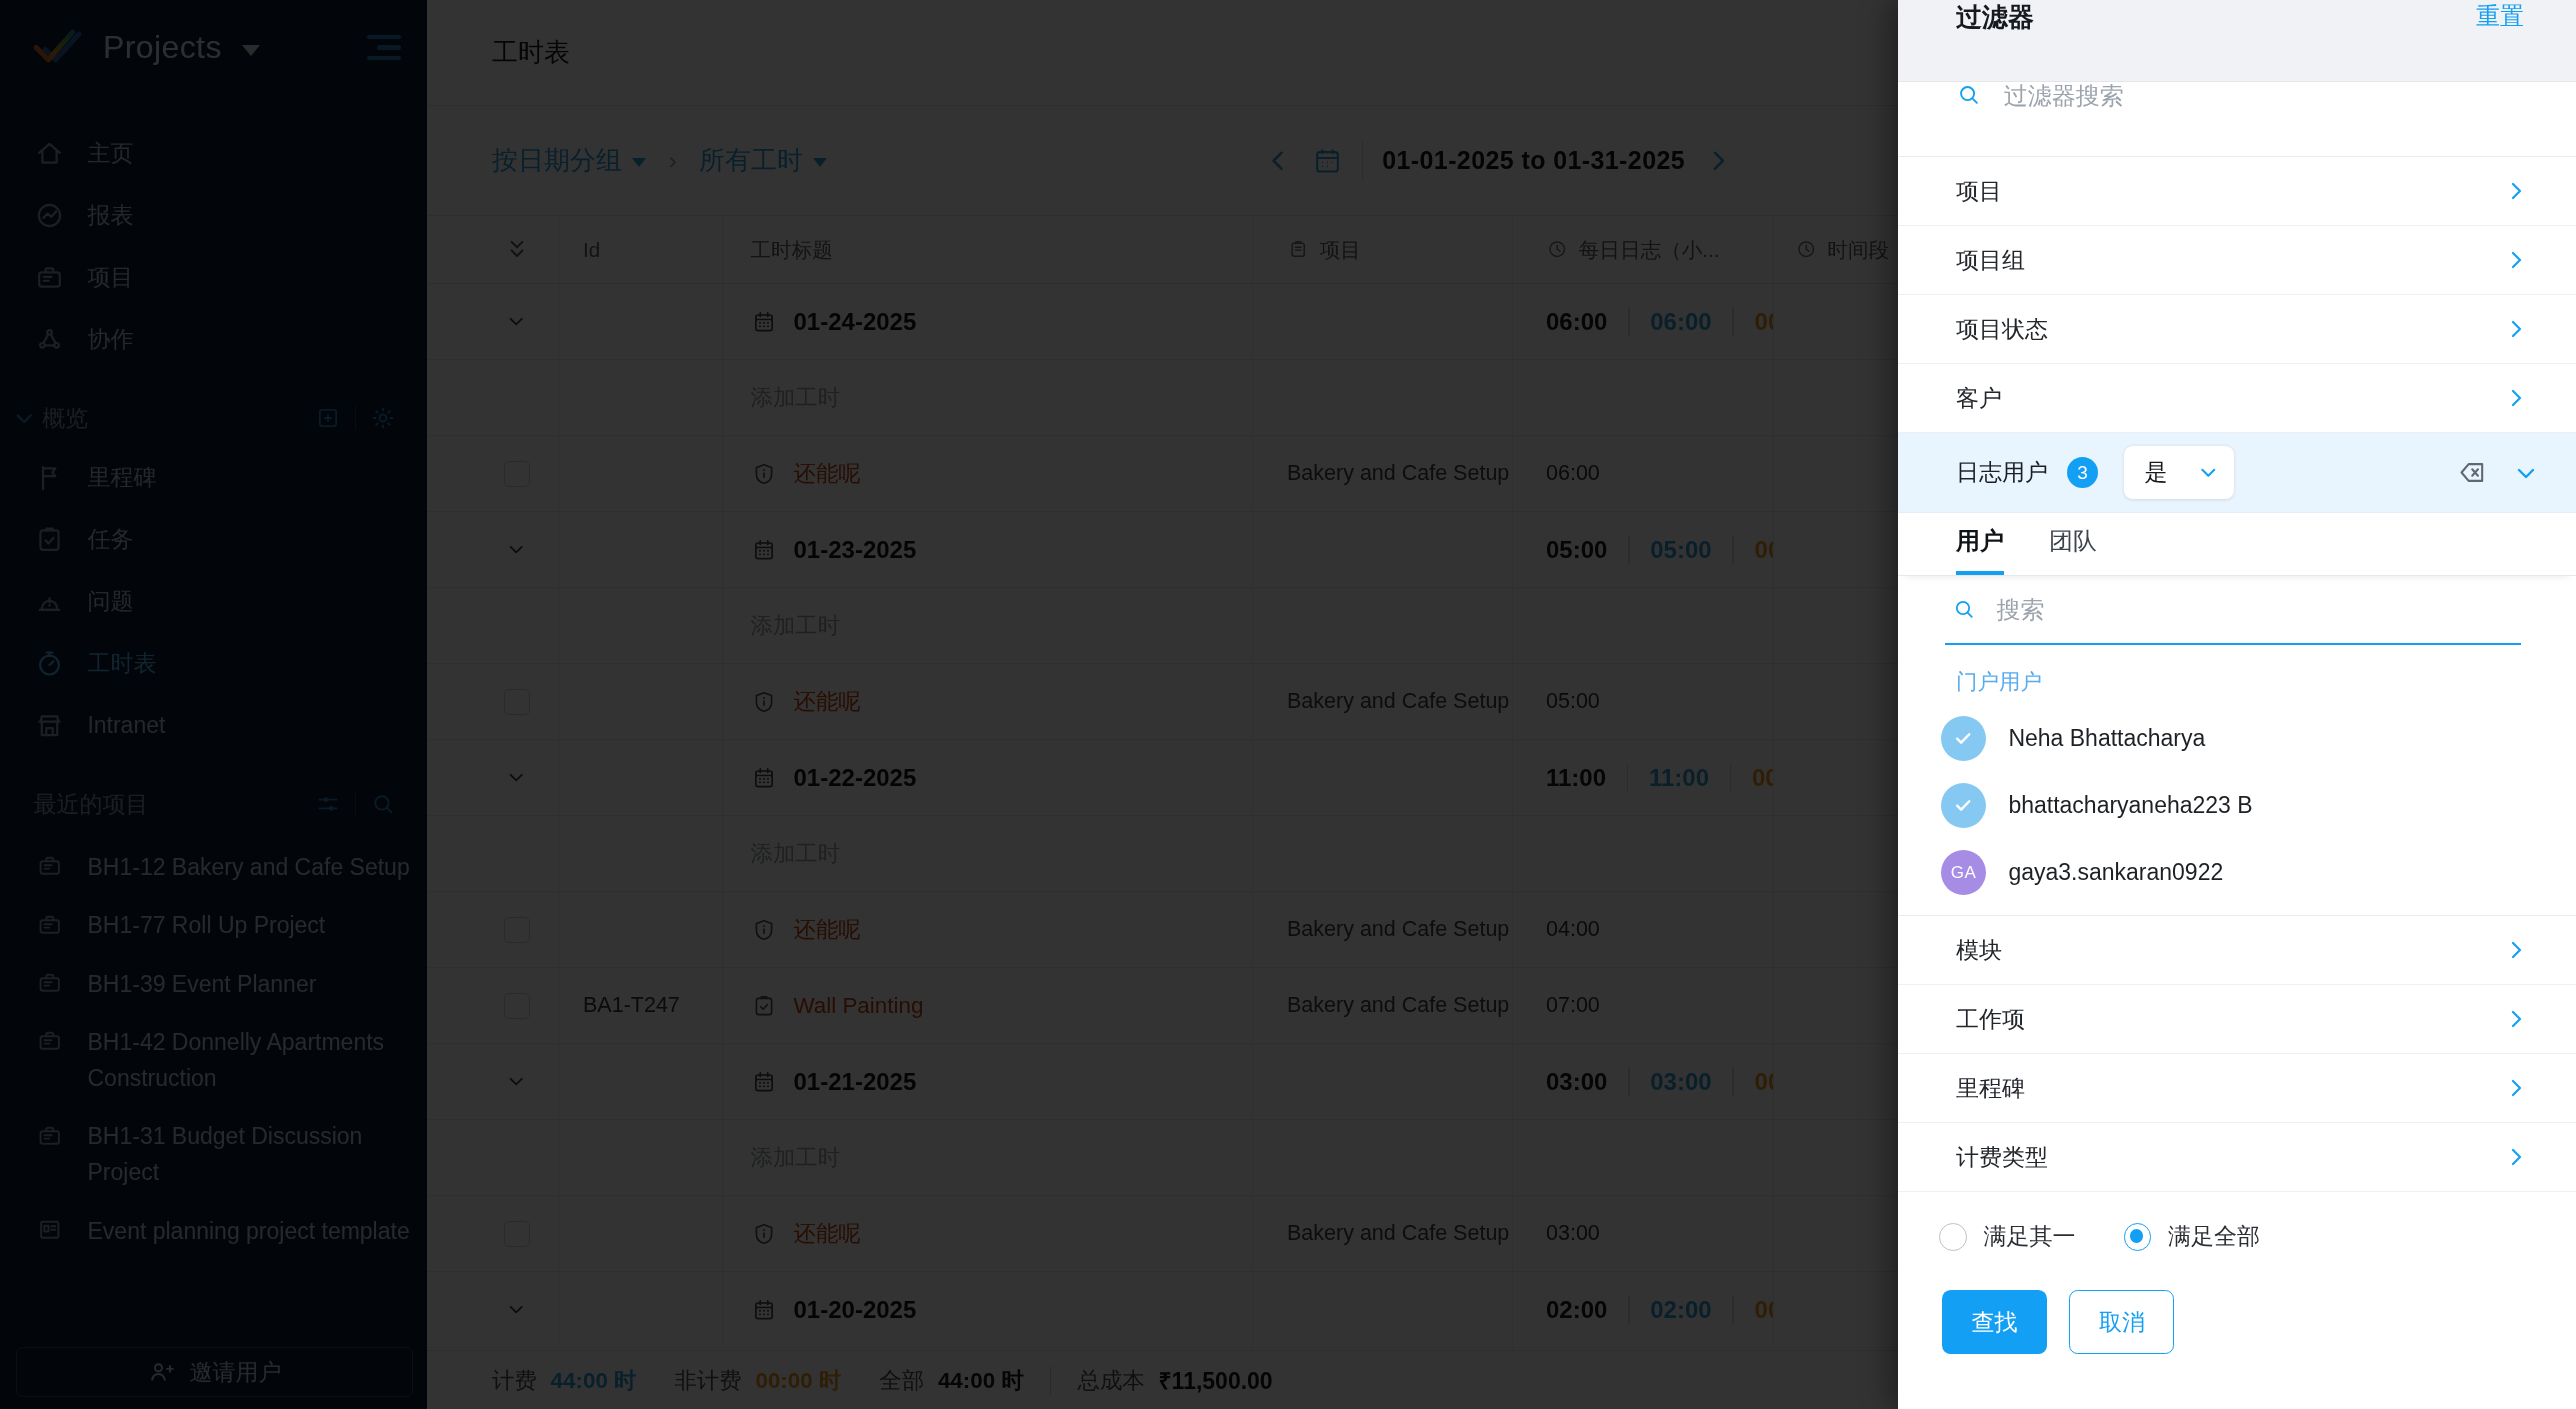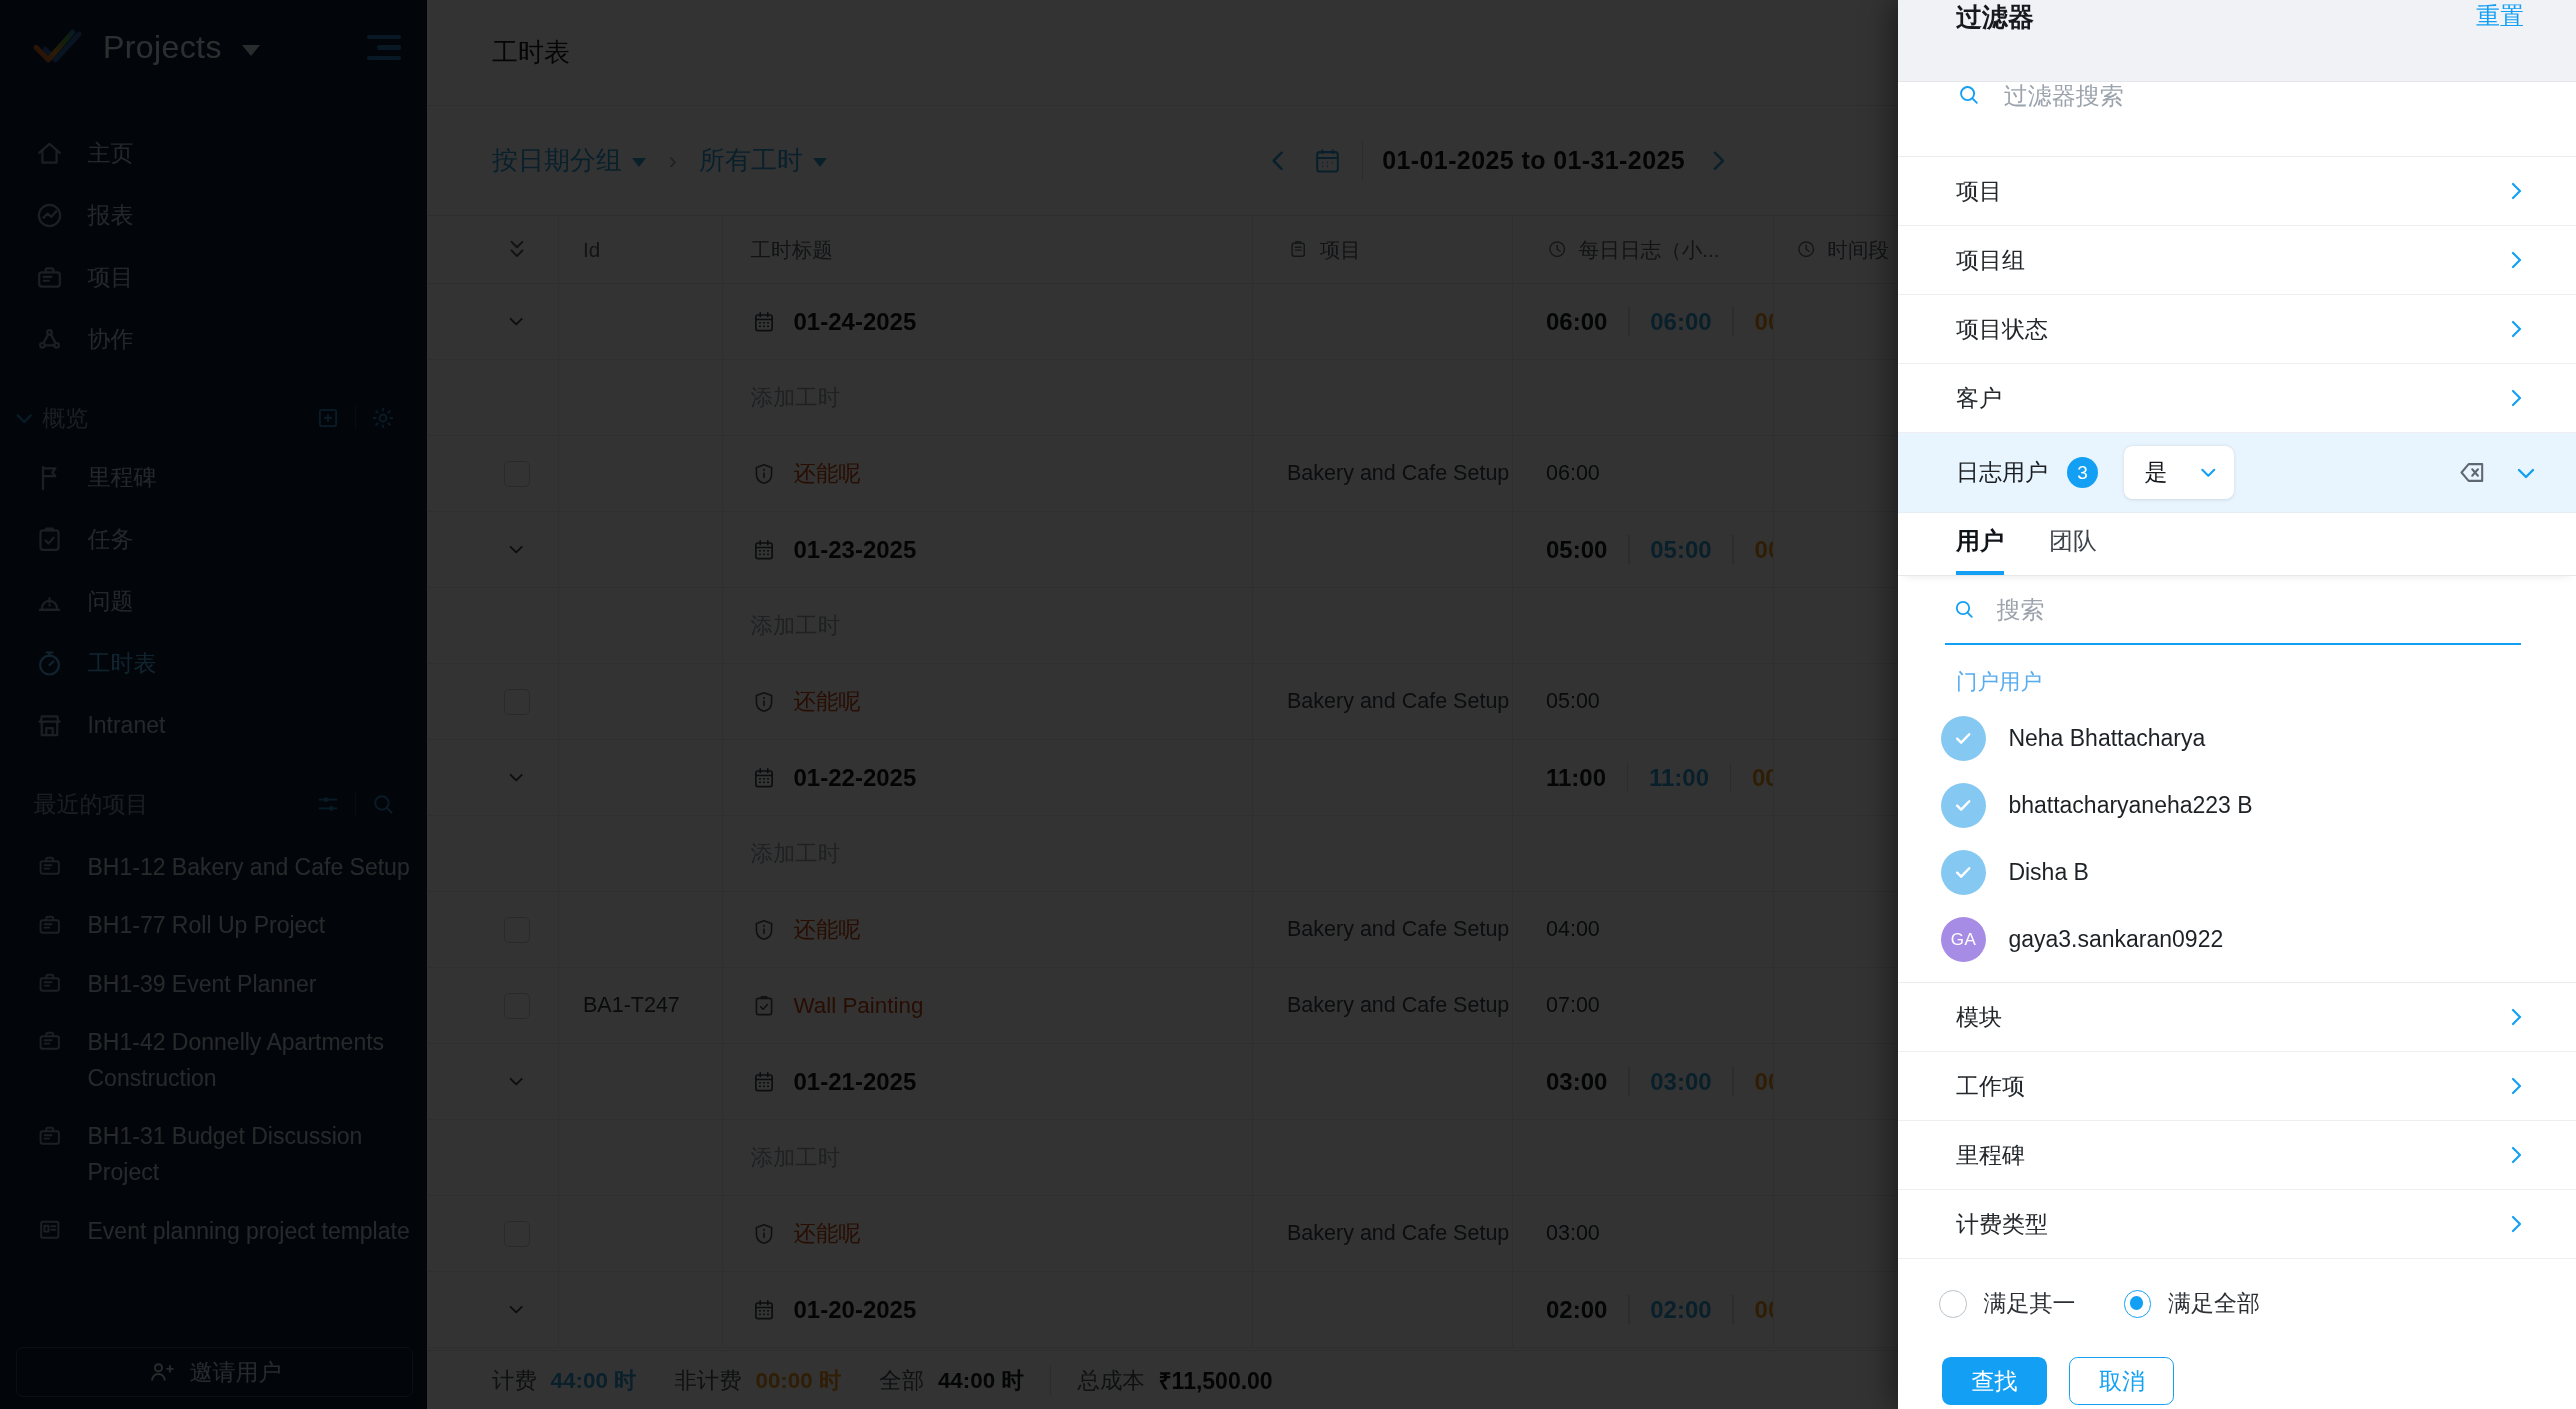--- a/index.html
+++ b/index.html
@@ -128,21 +128,21 @@
   .avatar.initials { color:#fff; font-size:17px; font-weight:500; letter-spacing:0.4px; }
   .user-name { font-size:23px; color:#1d2125; }
   .spacer12 { height:10.3px; border-bottom:1.7px solid #ececee; }
   .radio-row { display:flex; align-items:center; gap:48px; padding:29px 0 0 41px; }
   .radio-opt { display:flex; align-items:center; gap:17px; cursor:pointer; }
   .rdo { width:27.5px; height:27.5px; border-radius:50%; border:1.7px solid #b9c1c9; background:#fff; }
   .rdo.sel { border:1.7px solid #13a0f4; position:relative; }
   .rdo.sel::after { content:""; position:absolute; left:5.2px; top:5.2px; width:13.8px; height:13.8px; border-radius:50%; background:#13a0f4; }
   .radio-opt .lbl { font-size:23px; color:#2b2f34; }
   .btn-row { display:flex; gap:22.4px; padding:38px 0 0 44px; }
-  .btn { height:48px; border-radius:8.6px; font-size:23px; display:flex; align-items:center; justify-content:center; cursor:pointer; font-family:inherit; }
+  .btn { height:64px; border-radius:8.6px; font-size:23px; display:flex; align-items:center; justify-content:center; cursor:pointer; font-family:inherit; }
   .btn.primary { width:105px; background:#13a0f4; color:#fff; border:none; }
   .btn.ghost { width:105px; background:#fff; color:#13a0f4; border:1.7px solid #13a0f4; }
   svg { display:block; }
 </style>
 </head>
 <body>
 
 <div id="root">
 
   <div class="sidebar">
@@ -866,30 +866,20 @@
           <span class="avatar checked">
             <span class="ic">
               <svg viewBox="0 0 24 24" fill="none" stroke="currentColor" stroke-width="2.6" stroke-linecap="round" stroke-linejoin="round">
                 <path d="m5.5 12.5 4.3 4.3 8.7-9"></path>
               </svg>
             </span>
           </span>
           <span class="user-name">bhattacharyaneha223 B</span>
         </div>
         <div class="user-row">
-          <span class="avatar checked">
-            <span class="ic">
-              <svg viewBox="0 0 24 24" fill="none" stroke="currentColor" stroke-width="2.6" stroke-linecap="round" stroke-linejoin="round">
-                <path d="m5.5 12.5 4.3 4.3 8.7-9"></path>
-              </svg>
-            </span>
-          </span>
-          <span class="user-name">Disha B</span>
-        </div>
-        <div class="user-row">
           <span class="avatar initials" style="background: rgb(167, 140, 230);">GA</span>
           <span class="user-name">gaya3.sankaran0922</span>
         </div>
       </div>
     <div class="spacer12"></div>
     <div id="f-bottom">
         <div class="f-row">
           <span class="lbl">模块</span>
           <span class="chev">
             <svg viewBox="0 0 24 24" fill="none" stroke="currentColor" stroke-width="2.2" stroke-linecap="round" stroke-linejoin="round">

